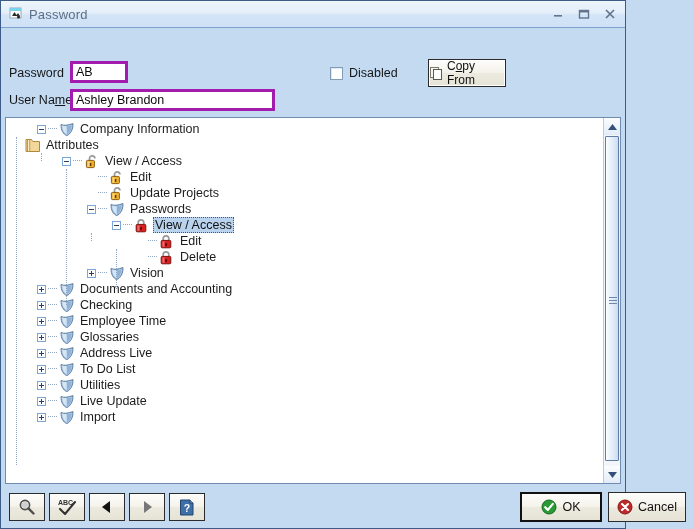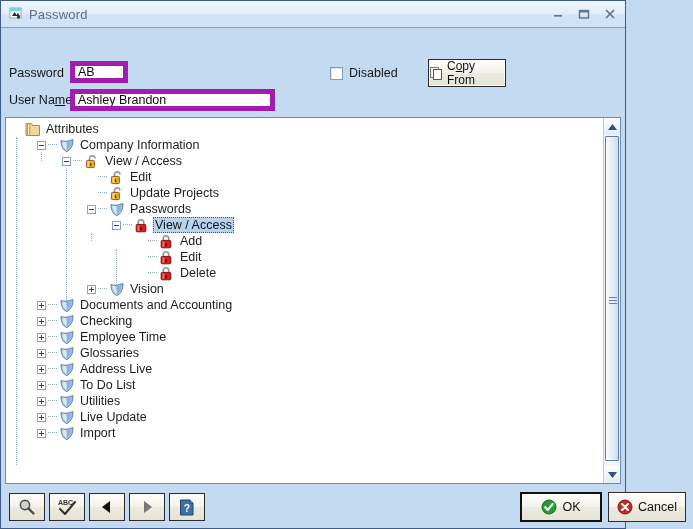--- a/index.html
+++ b/index.html
@@ -39,21 +39,21 @@
   .wbtn svg{display:block;}
   
   #form{
     flex:0 0 89px;height:89px;position:relative;
     background:#c3daf1;
   }
   .lbl{position:absolute;font-size:12.5px;color:#15171a;white-space:nowrap;}
   .lbl u{text-decoration:underline;}
   .tbox{
     position:absolute;box-sizing:border-box;
-    background:#ffffff;border:5px solid #a21caf;
+    background:#ffffff;border:3px solid #a21caf;
     font-family:"Liberation Sans", sans-serif;font-size:12.5px;
     color:#0b0b0b;padding:0 3px;
     display:flex;align-items:center;
     overflow:hidden;white-space:nowrap;
   }
   #cb-wrap{position:absolute;left:329px;top:38px;display:flex;align-items:center;}
   #cb-box{
     width:13px;height:13px;box-sizing:border-box;
     background:#fff;border:1px solid #7f9db9;
     box-shadow:inset 1px 1px 0 #dfe8f1;
@@ -208,39 +208,39 @@
           <rect x="4.5" y="3.5" width="8" height="10" fill="#ffffff" stroke="#5a5a52" stroke-width="1"></rect>
         </svg>
       </span>
       <span><span>C</span><u>o</u><span>py From</span></span>
     </div>
   </div>
 
   <div id="treewrap">
     <div id="tree">
         <div class="row">
+          <div class="ind" style="width: 31px;"></div>
+          <div class="exp"></div>
+          <div class="dots" style="width: 9px;"></div>
+          <div class="ico"><svg width="16" height="15" viewBox="0 0 16 15">
+              <path d="M2 2.5 C5 3.8 8.5 3.5 14 1.6 C14 8 11.5 12 7.7 13.6 C4.2 12 2 8.5 2 2.5 z" fill="#a9c6e3" stroke="#5e7ea2" stroke-width="1"></path>
+              <path d="M3.2 3.6 C5.6 4.5 8.6 4.3 12.8 2.9 C12.6 7.6 10.8 10.8 7.7 12.2 C5.1 10.9 3.4 8.1 3.2 3.6 z" fill="#d6e6f5"></path>
+              <path d="M7.7 3.9 C9.6 3.8 11.2 3.4 12.8 2.9 C12.6 7.6 10.8 10.8 7.7 12.2 z" fill="#8fb2d6"></path>
+            </svg></div>
+          <div class="txt">Company Information</div>
+        </div>
+        <div class="row">
           <div class="ind" style="width: 6px;"></div>
           <div class="noexp"></div>
           <div class="dots" style="width: 0px;"></div>
           <div class="ico"><svg width="16" height="15" viewBox="0 0 16 15">
               <path d="M1 1.5 h5.5 l1.2 2 H14.5 v10 H1 z" fill="#f3d69a" stroke="#b08a3a" stroke-width="1"></path>
               <rect x="2.6" y="1.5" width="2.2" height="12" fill="#fae9c4" stroke="#b08a3a" stroke-width="0.8"></rect>
             </svg></div>
           <div class="txt">Attributes</div>
-        </div>
-        <div class="row">
-          <div class="ind" style="width: 31px;"></div>
-          <div class="exp"></div>
-          <div class="dots" style="width: 9px;"></div>
-          <div class="ico"><svg width="16" height="15" viewBox="0 0 16 15">
-              <path d="M2 2.5 C5 3.8 8.5 3.5 14 1.6 C14 8 11.5 12 7.7 13.6 C4.2 12 2 8.5 2 2.5 z" fill="#a9c6e3" stroke="#5e7ea2" stroke-width="1"></path>
-              <path d="M3.2 3.6 C5.6 4.5 8.6 4.3 12.8 2.9 C12.6 7.6 10.8 10.8 7.7 12.2 C5.1 10.9 3.4 8.1 3.2 3.6 z" fill="#d6e6f5"></path>
-              <path d="M7.7 3.9 C9.6 3.8 11.2 3.4 12.8 2.9 C12.6 7.6 10.8 10.8 7.7 12.2 z" fill="#8fb2d6"></path>
-            </svg></div>
-          <div class="txt">Company Information</div>
         </div>
         <div class="row">
           <div class="ind" style="width: 56px;"></div>
           <div class="exp"></div>
           <div class="dots" style="width: 9px;"></div>
           <div class="ico"><svg width="16" height="15" viewBox="0 0 16 15">
               <path d="M5.5 7 V4.6 a2.7 2.7 0 0 1 5.4 0" fill="none" stroke="#9a9a9a" stroke-width="1.7"></path>
               <rect x="2.4" y="6.4" width="8" height="7.2" rx="1" fill="#f0b12c" stroke="#8a5f12" stroke-width="1"></rect>
               <rect x="3.6" y="7.4" width="2" height="5.2" fill="#fbe0a0" opacity="0.85"></rect>
               <rect x="5.8" y="9" width="1.6" height="3" rx="0.6" fill="#5a3c08"></rect>
@@ -286,32 +286,20 @@
           <div class="ind" style="width: 106px;"></div>
           <div class="exp"></div>
           <div class="dots" style="width: 9px;"></div>
           <div class="ico"><svg width="16" height="15" viewBox="0 0 16 15">
               <path d="M4.2 6.6 V4.6 a2.8 2.8 0 0 1 5.6 0 V6.6" fill="none" stroke="#9a9a9a" stroke-width="1.7"></path>
               <rect x="2.2" y="6.4" width="9.6" height="7.4" rx="1" fill="#d8201f" stroke="#7d0d0d" stroke-width="1"></rect>
               <rect x="3.4" y="7.4" width="2.1" height="5.4" fill="#f3817f" opacity="0.8"></rect>
               <rect x="6.2" y="8.9" width="1.7" height="3.4" rx="0.7" fill="#5a0505"></rect>
             </svg></div>
           <div class="txt">View / Access</div>
-        </div>
-        <div class="row">
-          <div class="ind" style="width: 131px;"></div>
-          <div class="noexp"></div>
-          <div class="dots" style="width: 9px;"></div>
-          <div class="ico"><svg width="16" height="15" viewBox="0 0 16 15">
-              <path d="M4.2 6.6 V4.6 a2.8 2.8 0 0 1 5.6 0 V6.6" fill="none" stroke="#9a9a9a" stroke-width="1.7"></path>
-              <rect x="2.2" y="6.4" width="9.6" height="7.4" rx="1" fill="#d8201f" stroke="#7d0d0d" stroke-width="1"></rect>
-              <rect x="3.4" y="7.4" width="2.1" height="5.4" fill="#f3817f" opacity="0.8"></rect>
-              <rect x="6.2" y="8.9" width="1.7" height="3.4" rx="0.7" fill="#5a0505"></rect>
-            </svg></div>
-          <div class="txt">Add</div>
         </div>
         <div class="row">
           <div class="ind" style="width: 131px;"></div>
           <div class="noexp"></div>
           <div class="dots" style="width: 9px;"></div>
           <div class="ico"><svg width="16" height="15" viewBox="0 0 16 15">
               <path d="M4.2 6.6 V4.6 a2.8 2.8 0 0 1 5.6 0 V6.6" fill="none" stroke="#9a9a9a" stroke-width="1.7"></path>
               <rect x="2.2" y="6.4" width="9.6" height="7.4" rx="1" fill="#d8201f" stroke="#7d0d0d" stroke-width="1"></rect>
               <rect x="3.4" y="7.4" width="2.1" height="5.4" fill="#f3817f" opacity="0.8"></rect>
               <rect x="6.2" y="8.9" width="1.7" height="3.4" rx="0.7" fill="#5a0505"></rect>

